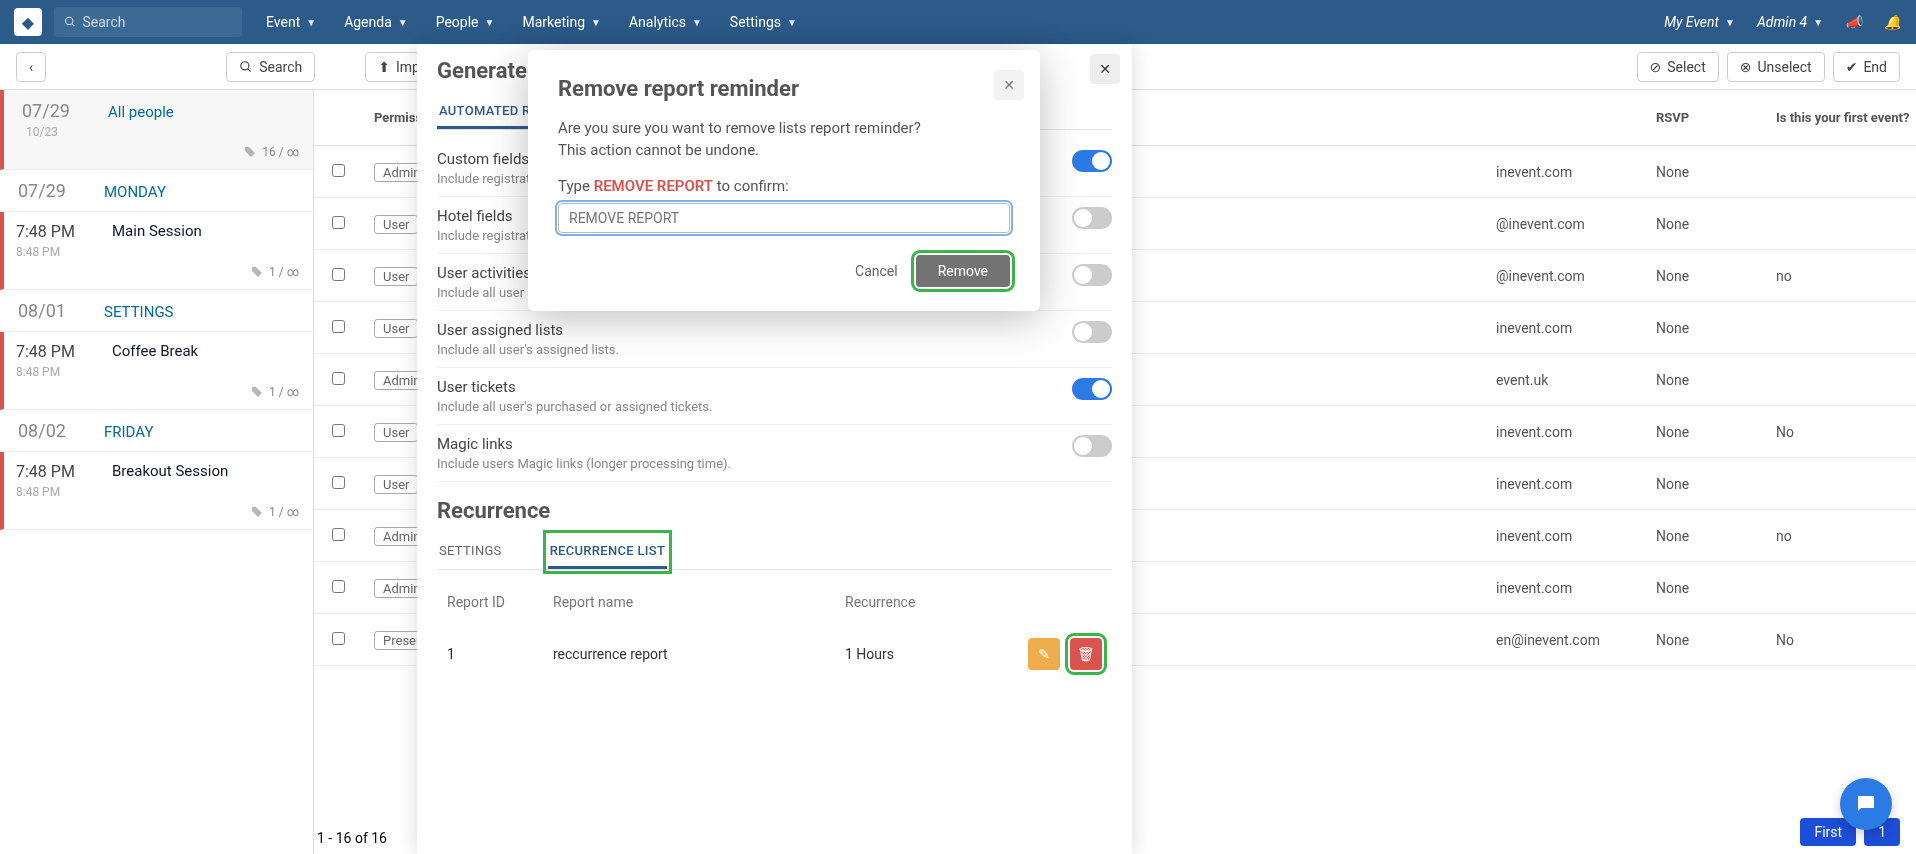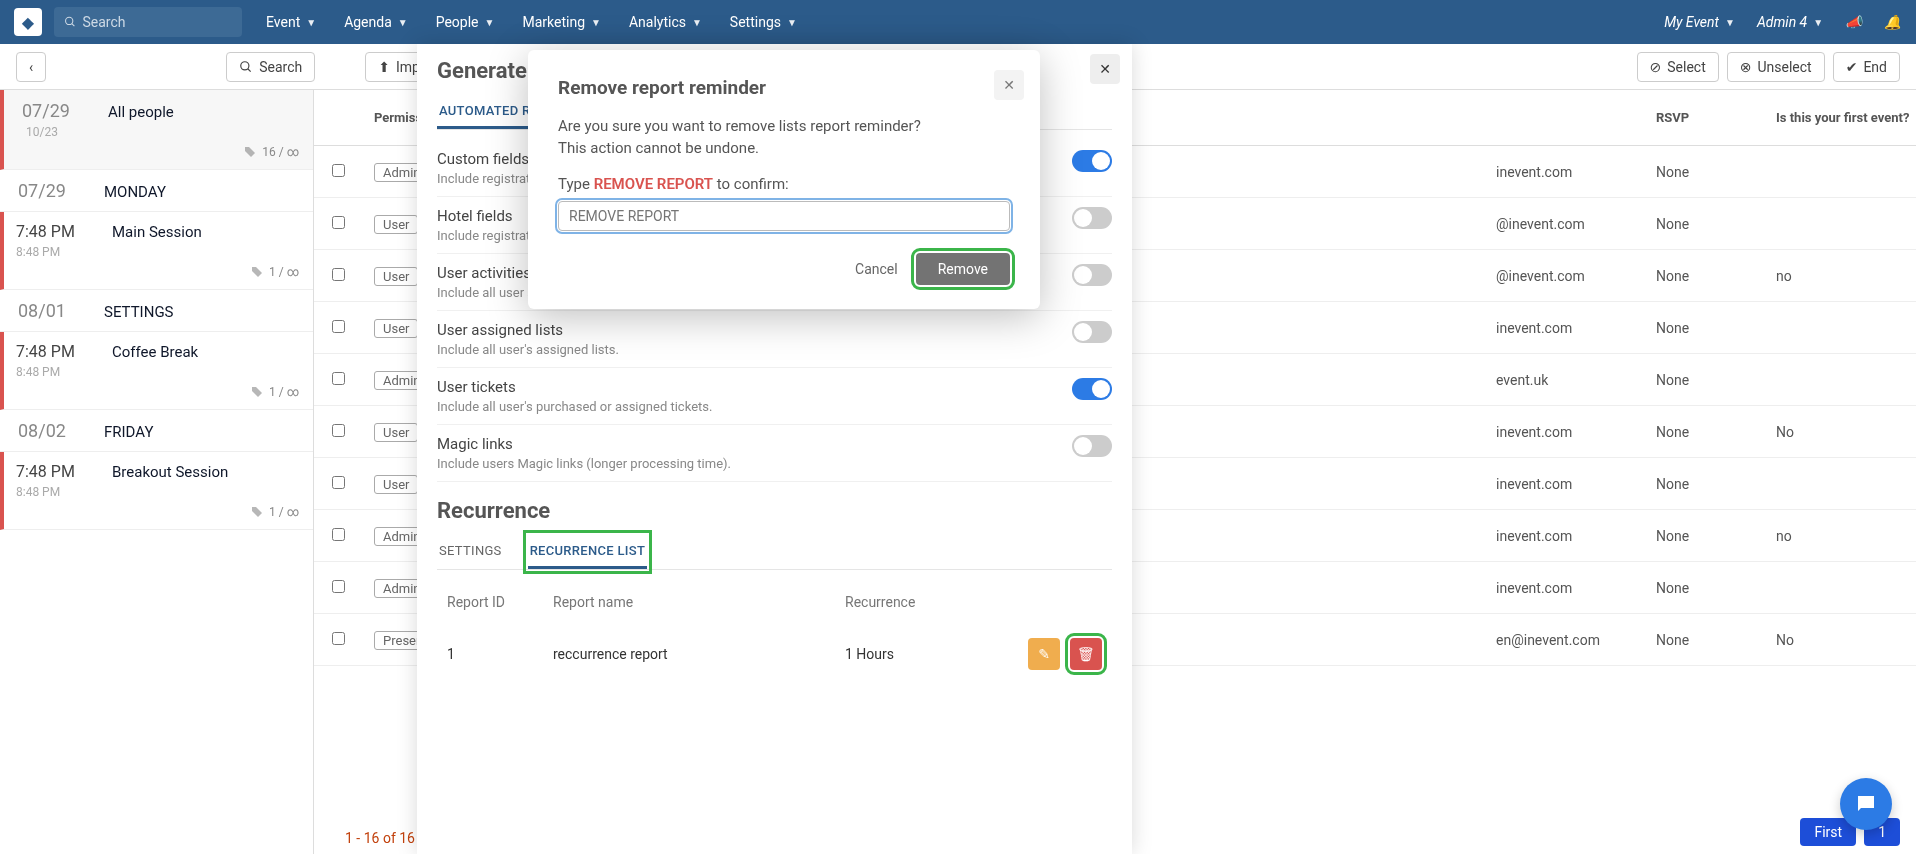--- a/index.html
+++ b/index.html
@@ -24,52 +24,52 @@
   .toolbar .right-group { margin-left: auto; display: flex; gap: 8px; }
 
   
   .sidebar { position: absolute; top: 90px; left: 0; width: 314px; bottom: 0; background: #fff; border-right: 1px solid #ddd; overflow: hidden; }
   .day-block { border-bottom: 1px solid #eee; padding: 10px 14px 10px 18px; position: relative; }
   .day-block.active { border-left: 4px solid #d9534f; background: #f7f7f7; }
   .day-row { display: flex; align-items: baseline; gap: 28px; }
   .day-date { color: #888; font-size: 15px; min-width: 58px; }
   .day-date.big { font-size: 18px; }
   .day-second { color: #aaa; font-size: 12px; margin-top: 4px; padding-left: 4px; }
-  .day-name { color: #0f172a; font-size: 15px; text-align: center; }
+  .day-name { color: #0369a1; font-size: 15px; text-align: center; }
   .session-block { border-bottom: 1px solid #eee; padding: 10px 14px 10px 12px; position: relative; border-left: 4px solid #d9534f; }
-  .sess-row { display: flex; align-items: center; gap: 24px; }
+  .sess-row { display: flex; align-items: flex-start; gap: 24px; }
   .sess-time { font-size: 16px; color: #444; min-width: 72px; }
   .sess-time2 { font-size: 12px; color: #aaa; margin-top: 4px; }
   .sess-title { color: #0f172a; font-size: 15px; }
   .tag-row { display: flex; justify-content: flex-end; align-items: center; gap: 6px; color: #888; font-size: 12px; margin-top: 6px; }
   .tag-row svg { opacity: .6; }
 
   
   .main { position: absolute; left: 314px; right: 0; top: 90px; bottom: 0; background: #fff; }
   .thead { height: 56px; border-bottom: 1px solid #ddd; display: flex; align-items: center; padding-left: 18px; font-weight: bold; color: #555; font-size: 13px; }
   .col-cb { width: 42px; }
   .col-perm { width: 100px; }
   .col-mid { flex: 1; }
   .col-email { width: 160px; }
   .col-rsvp { width: 120px; }
   .col-first { width: 140px; text-align: left; }
   .trow { height: 52px; border-bottom: 1px solid #eee; display: flex; align-items: center; padding-left: 18px; font-size: 14px; color: #555; }
   .perm-badge { border: 1px solid #aaa; border-radius: 3px; padding: 1px 8px; font-size: 13px; color: #666; }
-  .pager { position: absolute; bottom: 8px; left: 31px; color: #c2410c; }
+  .pager { position: absolute; bottom: 8px; left: 3px; color: #000000; }
   .pager-right { position: absolute; bottom: 8px; right: 16px; display: flex; gap: 8px; }
   .pg-btn { background: #1d4ed8; color: #fff; border-radius: 4px; padding: 6px 14px; }
 
   
   .panel { position: absolute; top: 44px; left: 417px; width: 715px; bottom: 0; background: #fff; box-shadow: 0 0 20px rgba(0,0,0,.15); padding: 14px 20px 20px 20px; overflow: hidden; }
   .panel h2 { font-size: 22px; color: #555; margin-bottom: 12px; }
   .panel-close { position: absolute; top: 10px; right: 12px; width: 30px; height: 30px; background: #eee; border-radius: 4px; display: flex; align-items: center; justify-content: center; cursor: pointer; }
   .pill-tabs { display: flex; gap: 24px; border-bottom: 1px solid #e5e5e5; margin-bottom: 10px; }
   .pill-tab { padding: 8px 2px; font-size: 13px; color: #666; letter-spacing: .3px; }
   .pill-tab.active { color: #2c5b8a; border-bottom: 3px solid #2c5b8a; font-weight: 500; }
-  .pill-tab.hl { outline: 3px solid #3bb54a; outline-offset: 2px; }
+  .pill-tab.hl { outline: 3px solid #3bb54a; outline-offset: 2px; margin-left: 20px; }
   .opt-row { display: flex; align-items: flex-start; padding: 10px 0; border-bottom: 1px solid #f0f0f0; }
   .opt-txt { flex: 1; }
   .opt-title { font-size: 15px; color: #444; margin-bottom: 3px; }
   .opt-desc { font-size: 13px; color: #888; }
   .toggle { width: 40px; height: 22px; border-radius: 11px; background: #ccc; position: relative; cursor: pointer; }
   .toggle::after { content: ""; position: absolute; width: 18px; height: 18px; background: #fff; border-radius: 50%; top: 2px; left: 2px; transition: .15s; }
   .toggle.on { background: #2c7be5; }
   .toggle.on::after { left: 20px; }
   .rec-head { display: flex; padding: 14px 10px; color: #777; font-size: 14px; }
   .rec-row { display: flex; align-items: center; padding: 14px 10px; }
@@ -77,21 +77,21 @@
   .rc-name { width: 292px; }
   .rc-rec { flex: 1; }
   .rc-act { display: flex; gap: 10px; }
   .icon-btn { width: 32px; height: 32px; border-radius: 4px; display: flex; align-items: center; justify-content: center; color: #fff; cursor: pointer; }
   .icon-btn.edit { background: #f0ad4e; }
   .icon-btn.del { background: #d9534f; outline: 3px solid #3bb54a; outline-offset: 2px; }
 
   
   .modal-back { position: absolute; inset: 0; }
   .modal { position: absolute; top: 50px; left: 528px; width: 512px; background: #fff; border-radius: 6px; box-shadow: 0 8px 40px rgba(0,0,0,.25); padding: 26px 30px 24px 30px; }
-  .modal h3 { font-size: 19px; color: #555; margin-bottom: 18px; }
+  .modal h3 { font-size: 22px; color: #555; margin-bottom: 18px; }
   .m-close { position: absolute; top: 20px; right: 16px; width: 30px; height: 30px; background: #f3f3f3; border-radius: 4px; display: flex; align-items: center; justify-content: center; cursor: pointer; color: #777; }
   .m-p { font-size: 15px; color: #555; margin-bottom: 4px; }
   .m-type { margin-top: 18px; margin-bottom: 8px; }
   .m-type strong { color: #d9534f; font-weight: 600; }
   .m-input { width: 100%; height: 30px; border: 1px solid #bbb; border-radius: 4px; padding: 0 10px; font-size: 14px; outline: 2px solid #7fb3e6; outline-offset: 1px; }
   .m-actions { display: flex; justify-content: flex-end; gap: 14px; margin-top: 22px; align-items: center; }
   .m-cancel { color: #666; cursor: pointer; padding: 8px 4px; }
   .m-remove { background: #737373; color: #fff; border-radius: 4px; padding: 8px 22px; cursor: pointer; outline: 3px solid #3bb54a; outline-offset: 2px; }
 
   .help-fab { position: absolute; right: 24px; bottom: 24px; width: 52px; height: 52px; border-radius: 50%; background: #2c7be5; display: flex; align-items: center; justify-content: center; color: #fff; box-shadow: 0 4px 12px rgba(0,0,0,.2); cursor: pointer; }

